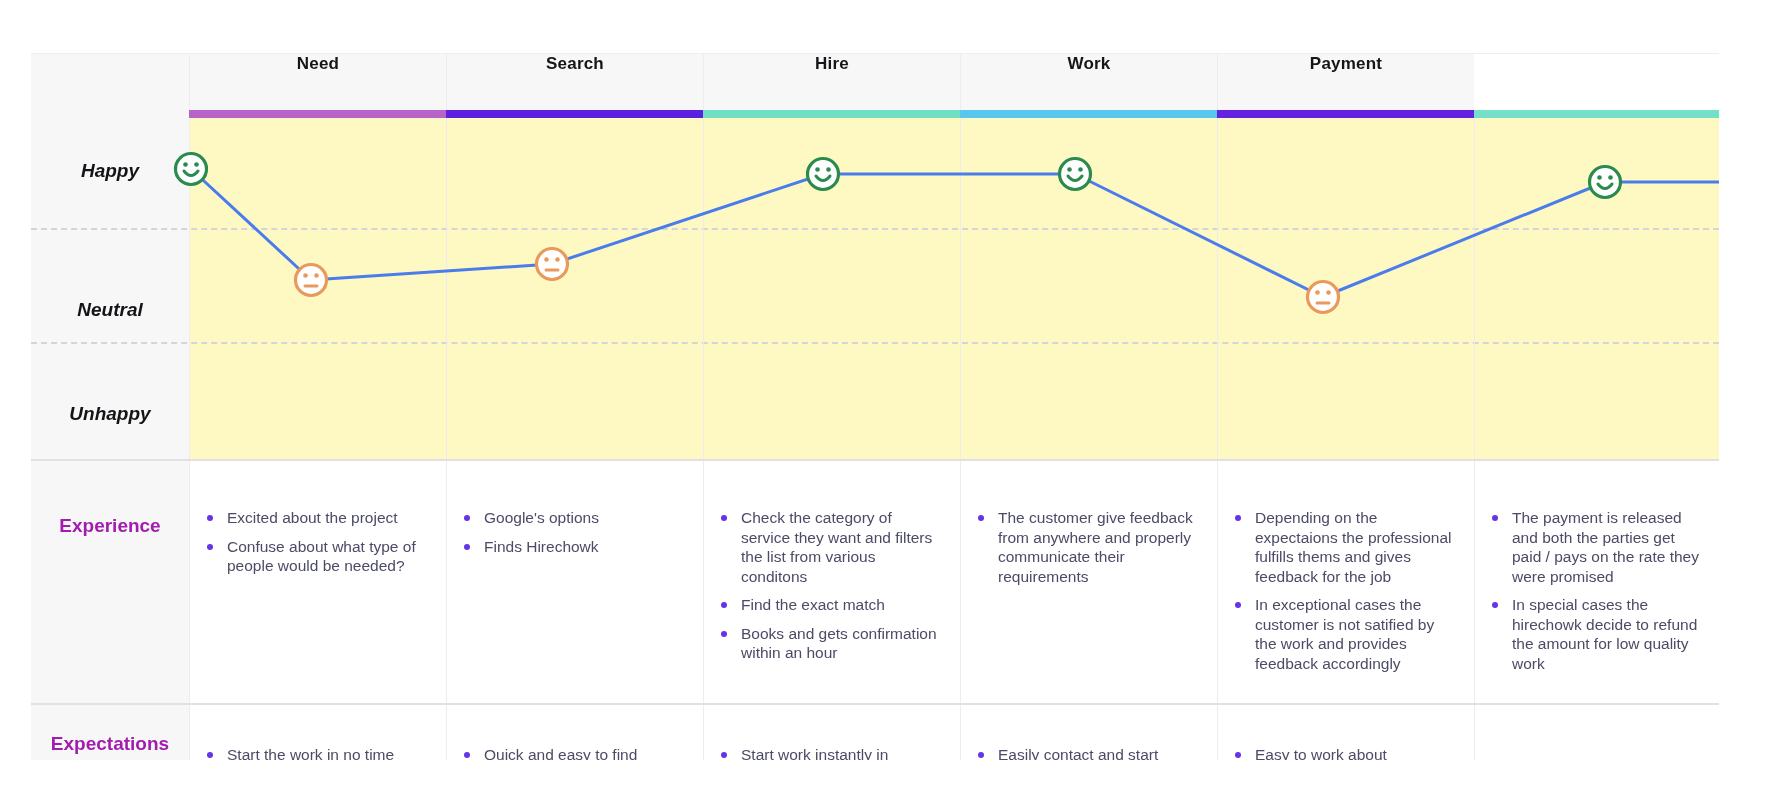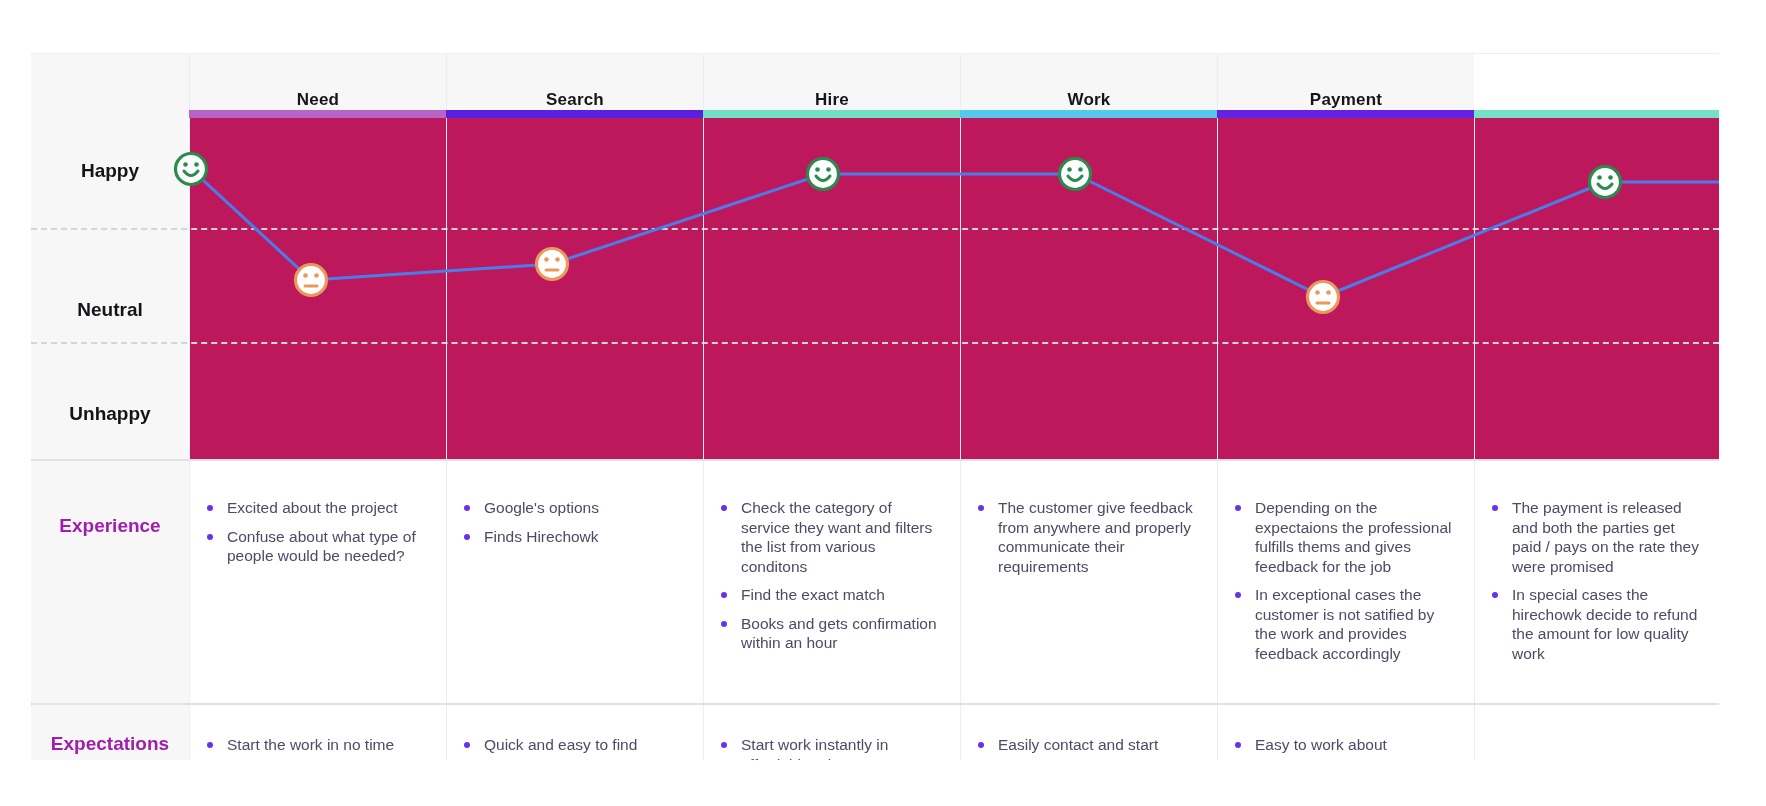--- a/index.html
+++ b/index.html
@@ -6,44 +6,44 @@
   html, body { width: 1766px; height: 806px; background: #ffffff; overflow: hidden;
     font-family: "Liberation Sans", sans-serif; }
   #map {
     position: absolute; left: 31px; top: 53px; width: 1688px; height: 707px;
     background: #ffffff; overflow: hidden; border-top: 1px solid #efeff1;
   }
   .grid-row { display: grid; grid-template-columns: 158px 257px 257px 257px 257px 257px 245px; }
   
   .row-header { height: 56px; }
   .row-header .cell { background: #f7f7f8; border-left: 1px solid #ededf0;
-    display: flex; align-items: flex-end; justify-content: center; }
+    display: flex; align-items: flex-start; justify-content: center; }
   .row-header .cell.side { border-left: none; }
   .stage-label { font-size: 17px; font-weight: 700; color: #16161a; letter-spacing: .2px; }
   
   .row-bars { height: 8px; }
   .row-bars .cell.side { background: #f7f7f8; }
   
-  .row-chart { position: relative; height: 341px; background: #be185d; }
+  .row-chart { position: relative; height: 341px; background: #fef9c3; font-style: italic; }
   .chart-sidebar { position: absolute; left: 0; top: 0; bottom: 0; width: 158px; background: #f7f7f8; }
   .col-line { position: absolute; top: 0; bottom: 0; width: 1px; background: #ededf0; }
   .dashed-line { position: absolute; left: 0; right: 0; height: 0; border-top: 2px dashed #d5d5d9; }
   .side-label { position: absolute; left: 0; width: 158px; text-align: center;
     font-size: 19px; font-weight: 600; color: #141418; }
   .emotion-svg { position: absolute; left: 0; top: 0; }
   
   .row-exp { height: 244px; border-top: 2px solid #e1e1e5; }
   .row-expect { height: 120px; border-top: 2px solid #e1e1e5; }
   .row-exp .cell, .row-expect .cell { border-left: 1px solid #ededf0; }
   .row-exp .cell.side, .row-expect .cell.side { border-left: none; background: #f7f7f8;
     text-align: center; }
   .row-exp .cell.side { padding-top: 54px; }
   .row-expect .cell.side { padding-top: 28px; }
   .row-label { font-size: 19px; font-weight: 600; color: #a21caf; }
-  ul.bullets { list-style: none; padding: 37px 20px 0 37px; }
+  ul.bullets { list-style: none; padding: 37px 20px 0 37px; margin-top: 10px; }
   .row-expect ul.bullets { padding-top: 30px; }
   ul.bullets li { position: relative; margin-bottom: 9px; font-size: 15.5px;
     line-height: 19.5px; color: #4b4b66; }
   ul.bullets .dot { position: absolute; left: -20px; top: 7px; width: 6px; height: 6px;
     border-radius: 50%; background: #6433ea; }
 </style>
 </head>
 <body>
 
 <div id="map">

